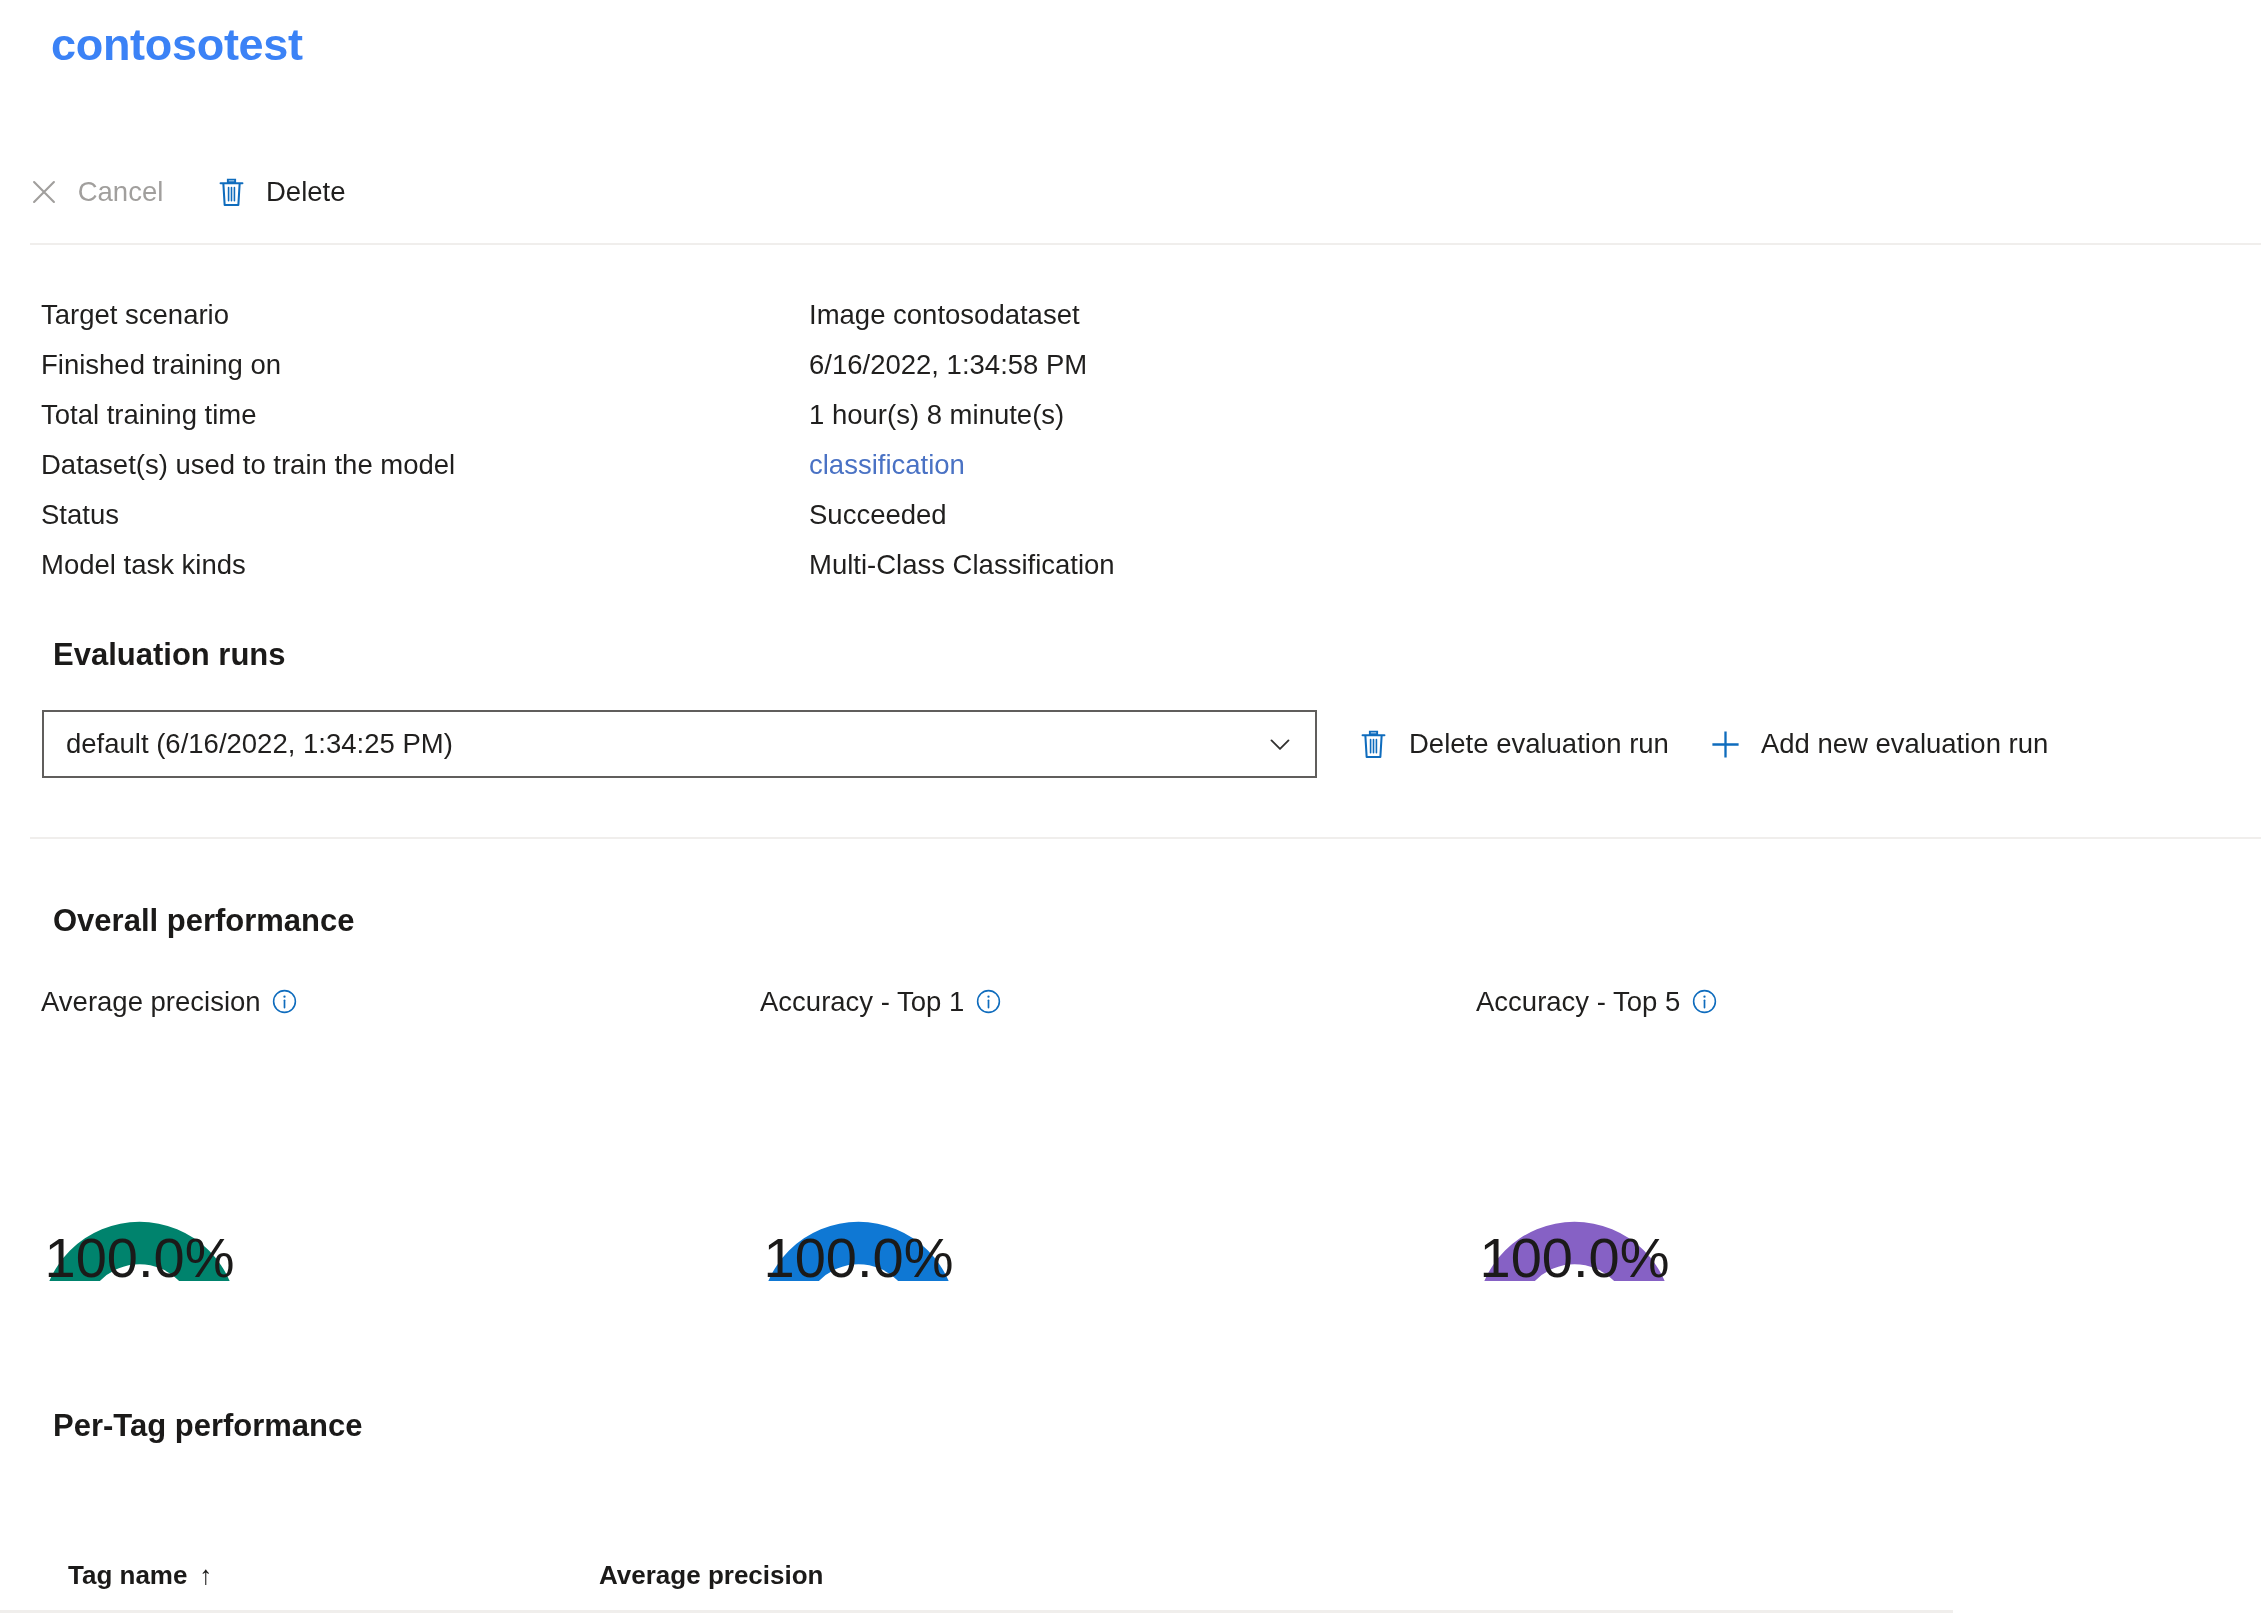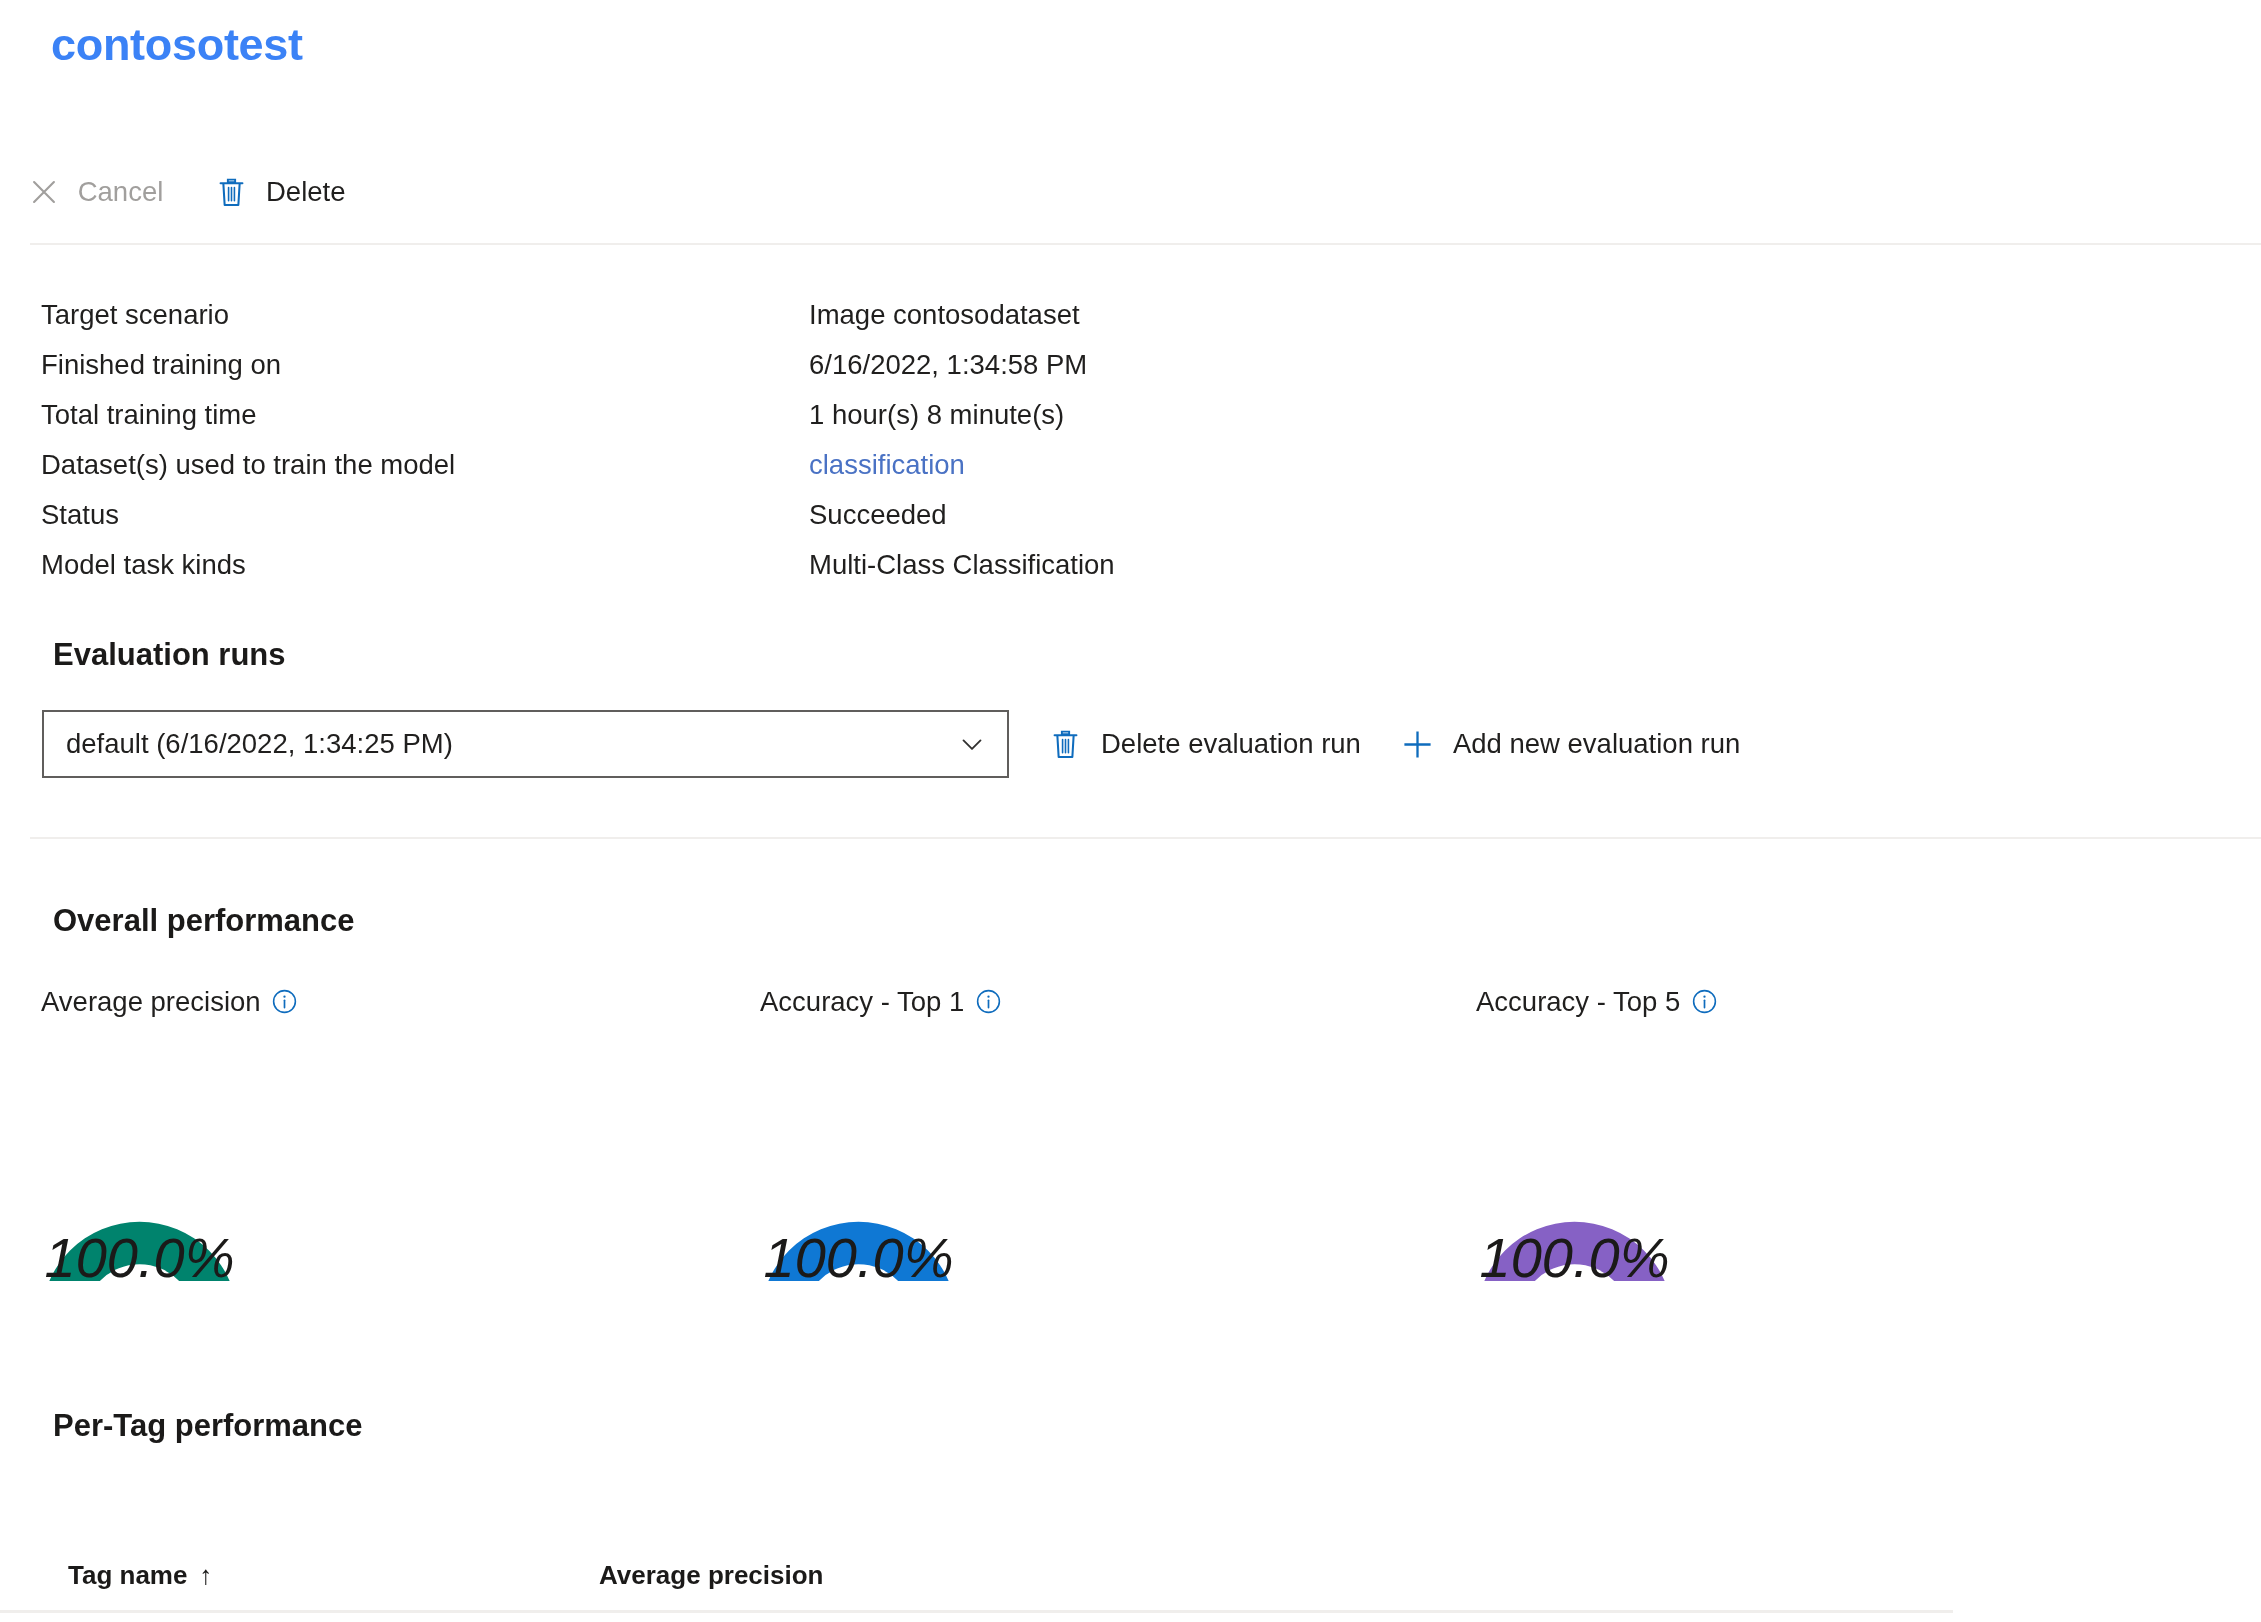--- a/index.html
+++ b/index.html
@@ -108,21 +108,21 @@
   
   .eval-row {
     position: absolute;
     left: 0;
     top: 710px;
     display: flex;
     align-items: center;
   }
   .dropdown {
     margin-left: 42px;
-    width: 967px;
+    width: 1275px;
     height: 68px;
     border: 2px solid #605e5c;
     background: #ffffff;
     box-sizing: border-box;
     display: flex;
     align-items: center;
     justify-content: space-between;
     padding: 0 18.4px 0 22px;
     font-size: 27.5px;
     color: #201f1e;
@@ -165,21 +165,20 @@
     margin-left: 9.2px;
     flex: none;
     cursor: pointer;
   }
   .gauge-wrap {
     position: relative;
     width: 197px;
     height: 223px;
     margin-top: 37px;
     overflow: hidden;
-    font-style: italic;
   }
   .gauge-wrap svg { position: absolute; left: 0; top: 0; }
   .gauge-value {
     position: absolute;
     left: 0;
     width: 197px;
     bottom: -5.2px;
     text-align: center;
     font-size: 56px;
     color: #1b1a19;

